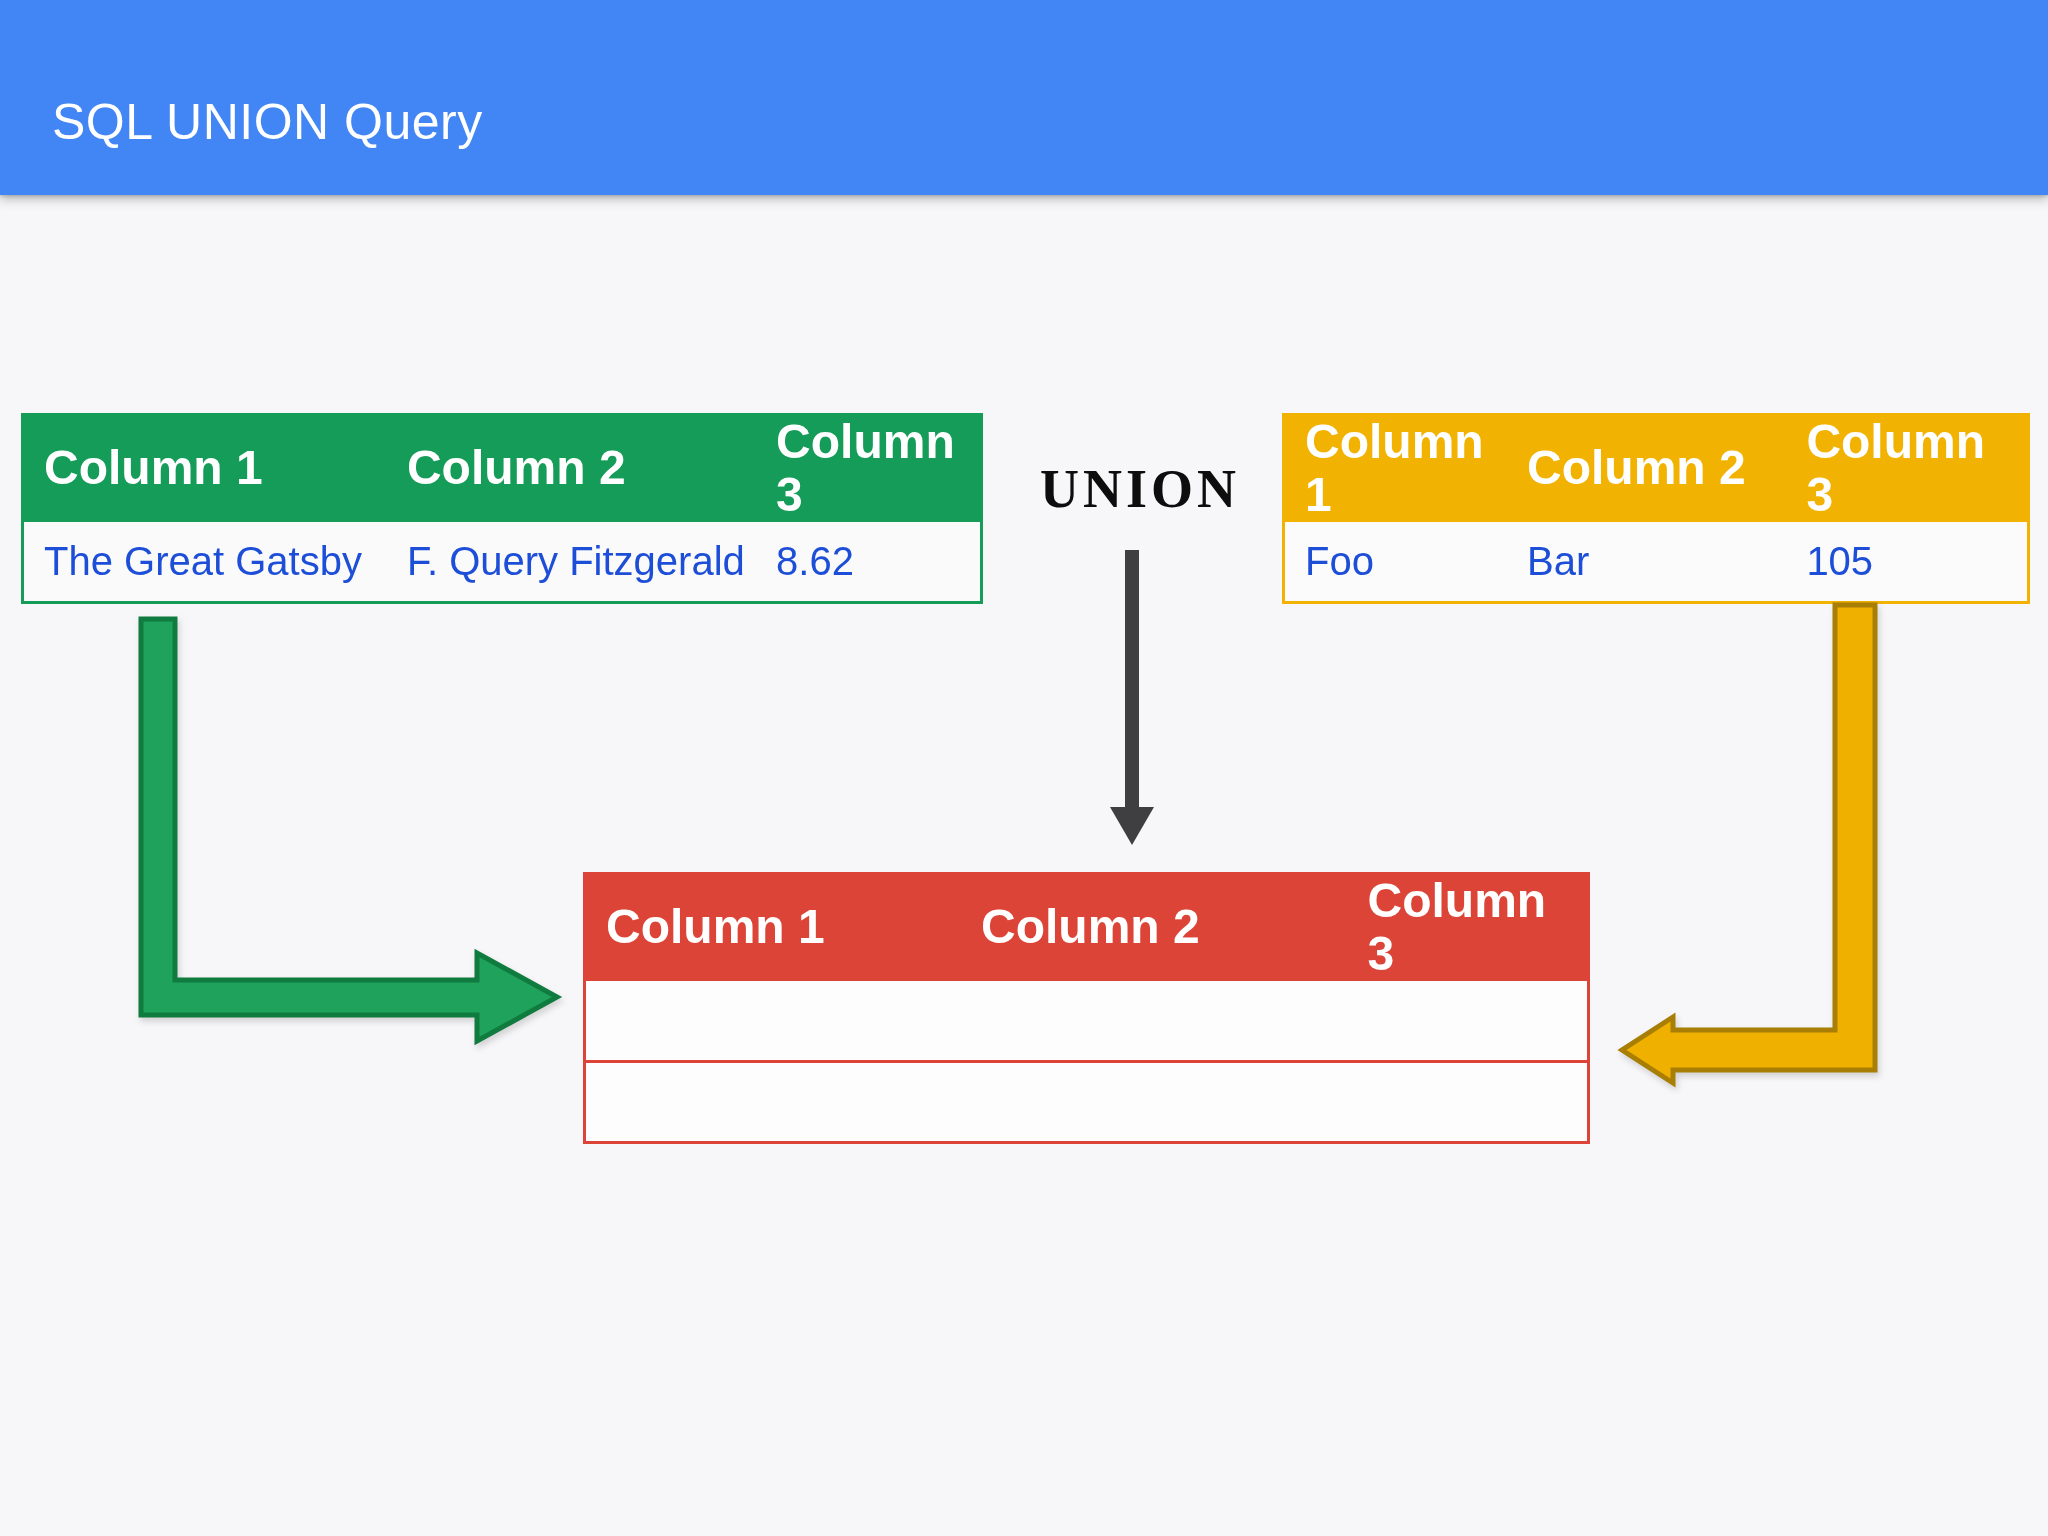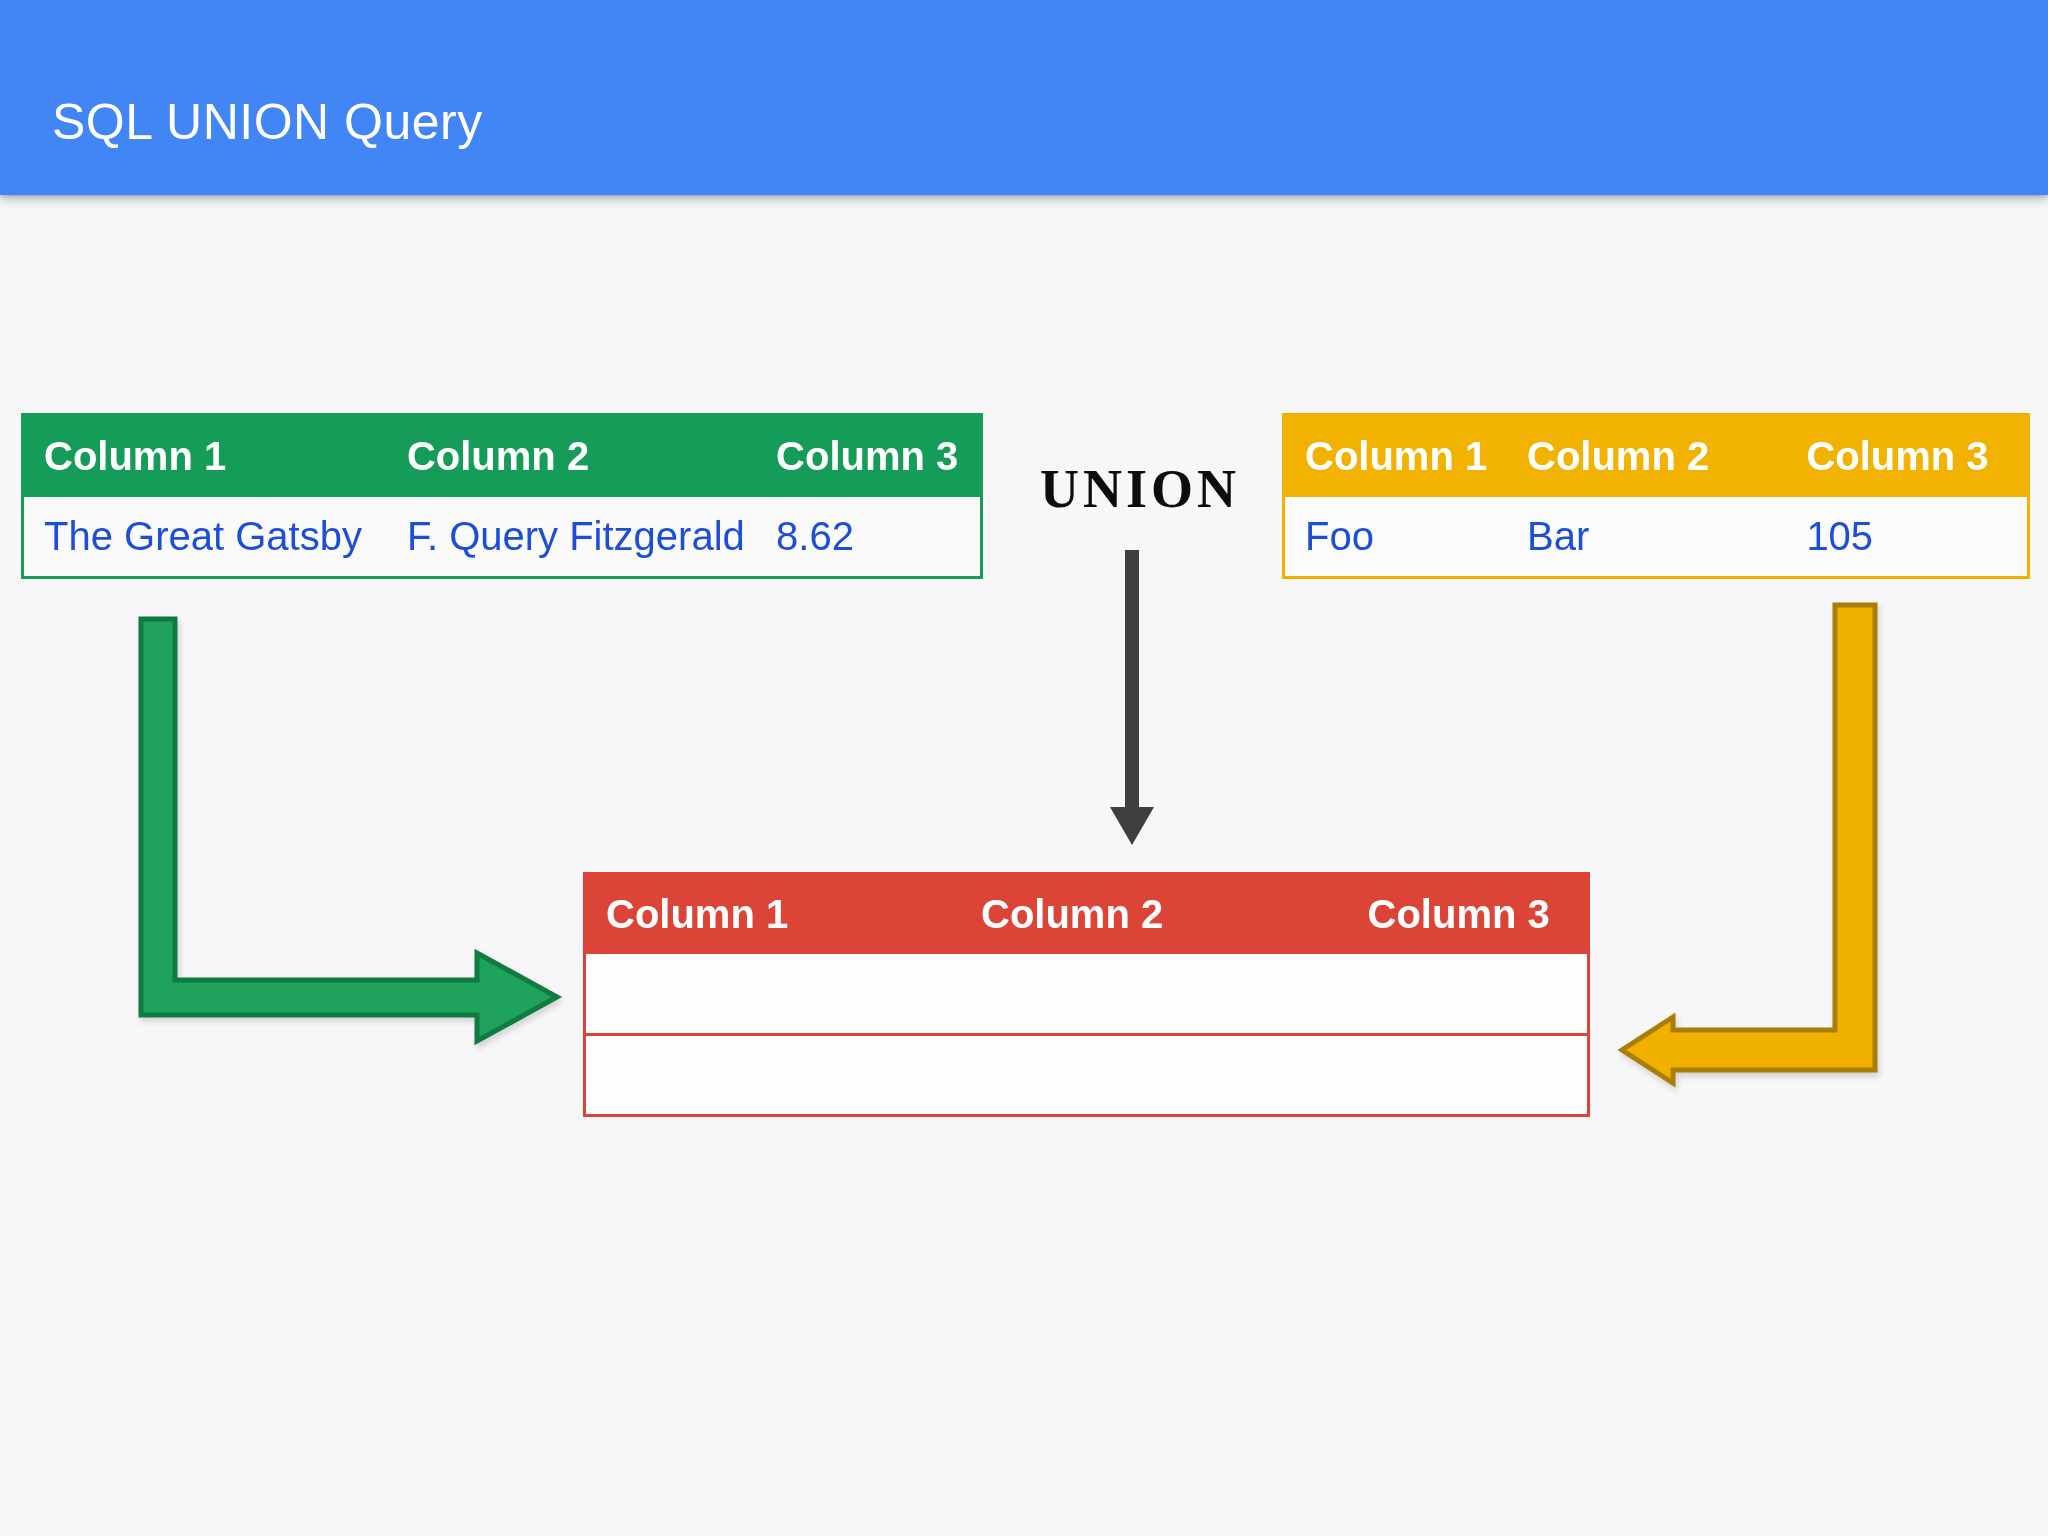--- a/index.html
+++ b/index.html
@@ -21,21 +21,21 @@
     font-size:50px; font-weight:400; color:#FFFFFF; line-height:1;
     letter-spacing:0.5px;
     margin-top:11px;
   }
 
   
   table.tbl {
     position:absolute; border-collapse:collapse; table-layout:fixed;
   }
   table.tbl th {
-    font-size:40px; font-weight:bold; color:#FFFFFF;
+    font-size:48px; font-weight:bold; color:#FFFFFF;
     text-align:left; vertical-align:middle; padding:0 10px 0 20px;
     line-height:1.1;
   }
   table.tbl td {
     font-size:40px; font-weight:400; color:#1d4ed8;
     text-align:left; vertical-align:middle; padding:0 10px 0 20px;
     line-height:1.1;
   }
 
   

